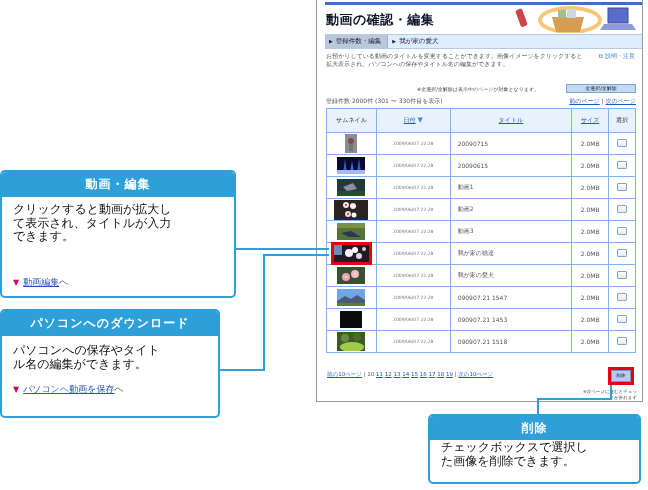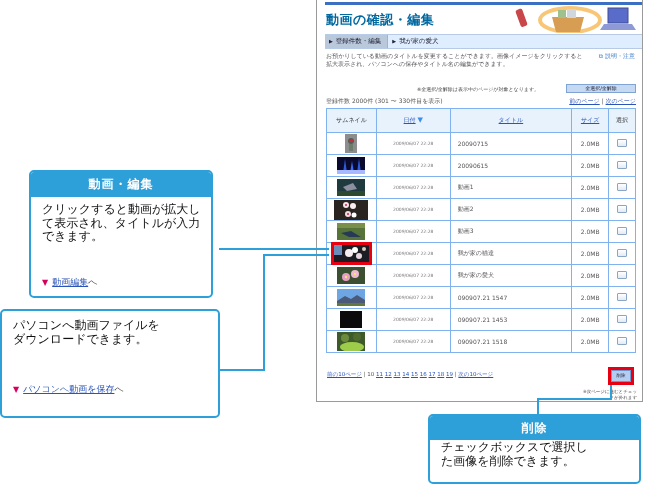--- a/index.html
+++ b/index.html
@@ -8,21 +8,21 @@
     font-family: "DejaVu Sans", "Liberation Sans", sans-serif; color: #222;
   }
   
   .frame {
     position: absolute; left: 316px; top: 0; width: 327px; height: 402px;
     border-left: 1px solid #9a9a9a; border-right: 1px solid #9a9a9a; border-bottom: 1px solid #9a9a9a;
     background: #fff; overflow: hidden;
   }
   .frame .topline { position: absolute; left: 8px; right: 0; top: 2px; height: 3px; background: #3a6fc4; }
   .page-title {
-    position: absolute; left: 9px; top: 11px; font-size: 13px; color: #0369a1; font-weight: bold; letter-spacing: 0.5px;
+    position: absolute; left: 9px; top: 11px; font-size: 13px; color: #0f172a; font-weight: bold; letter-spacing: 0.5px;
   }
   .header-art { position: absolute; right: 6px; top: 5px; width: 124px; height: 28px; }
   .tabbar {
     position: absolute; left: 8px; right: 0; top: 34px; height: 15px; background: #dfeeff;
     border-top: 1px solid #b8cbe6; border-bottom: 1px solid #b8cbe6; display: flex;
   }
   .tab {
     font-size: 6.5px; line-height: 13px; padding: 0 6px 0 4px; color: #223; white-space: nowrap; cursor: pointer;
   }
   .tab.active { background: #b9c8db; border-right: 1px solid #9fb3cc; }
@@ -279,30 +279,31 @@
 </div>
 
 <div class="line" style="left:219px; top:248px; width:110px; height:2px;"></div>
 <div class="line" style="left:263px; top:254px; width:66px; height:2px;"></div>
 <div class="line" style="left:263px; top:254px; width:2px; height:117px;"></div>
 <div class="line" style="left:219px; top:369px; width:46px; height:2px;"></div>
 <div class="line" style="left:537px; top:398px; width:2px; height:18px;"></div>
 <div class="line" style="left:537px; top:398px; width:74px; height:2px;"></div>
 <div class="line" style="left:610px; top:385px; width:2px; height:15px;"></div>
 
-<div class="callout" style="left:0; top:170px; width:184px; height:128px;margin-left:29px;">
+<div class="callout" style="left:0; top:170px; width:236px; height:128px;">
   <div class="ch" style="height:25px; line-height:25px;">動画・編集</div>
   <div class="cb" style="width:190px; padding-top:6px;">クリックすると動画が拡大して表示され、タイトルが入力できます。</div>
   <div class="cl" style="top:104px;">
     <span class="tri">▼</span><span class="link">動画編集</span><span class="suffix">へ</span>
   </div>
 </div>
 
 <div class="callout" style="left:0; top:309px; width:220px; height:109px;">
-  <div class="cb" style="width:175px; padding-top:8px;">パソコンへ動画ファイルをダウンロードできます。</div>
+  <div class="ch" style="height:25px; line-height:25px;">パソコンへのダウンロード</div>
+  <div class="cb" style="width:175px; padding-top:8px;">パソコンへの保存やタイトル名の編集ができます。</div>
   <div class="cl" style="top:72px;">
     <span class="tri">▼</span><span class="link">パソコンへ動画を保存</span><span class="suffix">へ</span>
   </div>
 </div>
 
 <div class="callout" style="left:428px; top:414px; width:213px; height:70px;">
   <div class="ch" style="height:24px; line-height:24px;">削除</div>
   <div class="cb" style="width:180px; padding-top:1px;">チェックボックスで選択した画像を削除できます。</div>
 </div>
 

